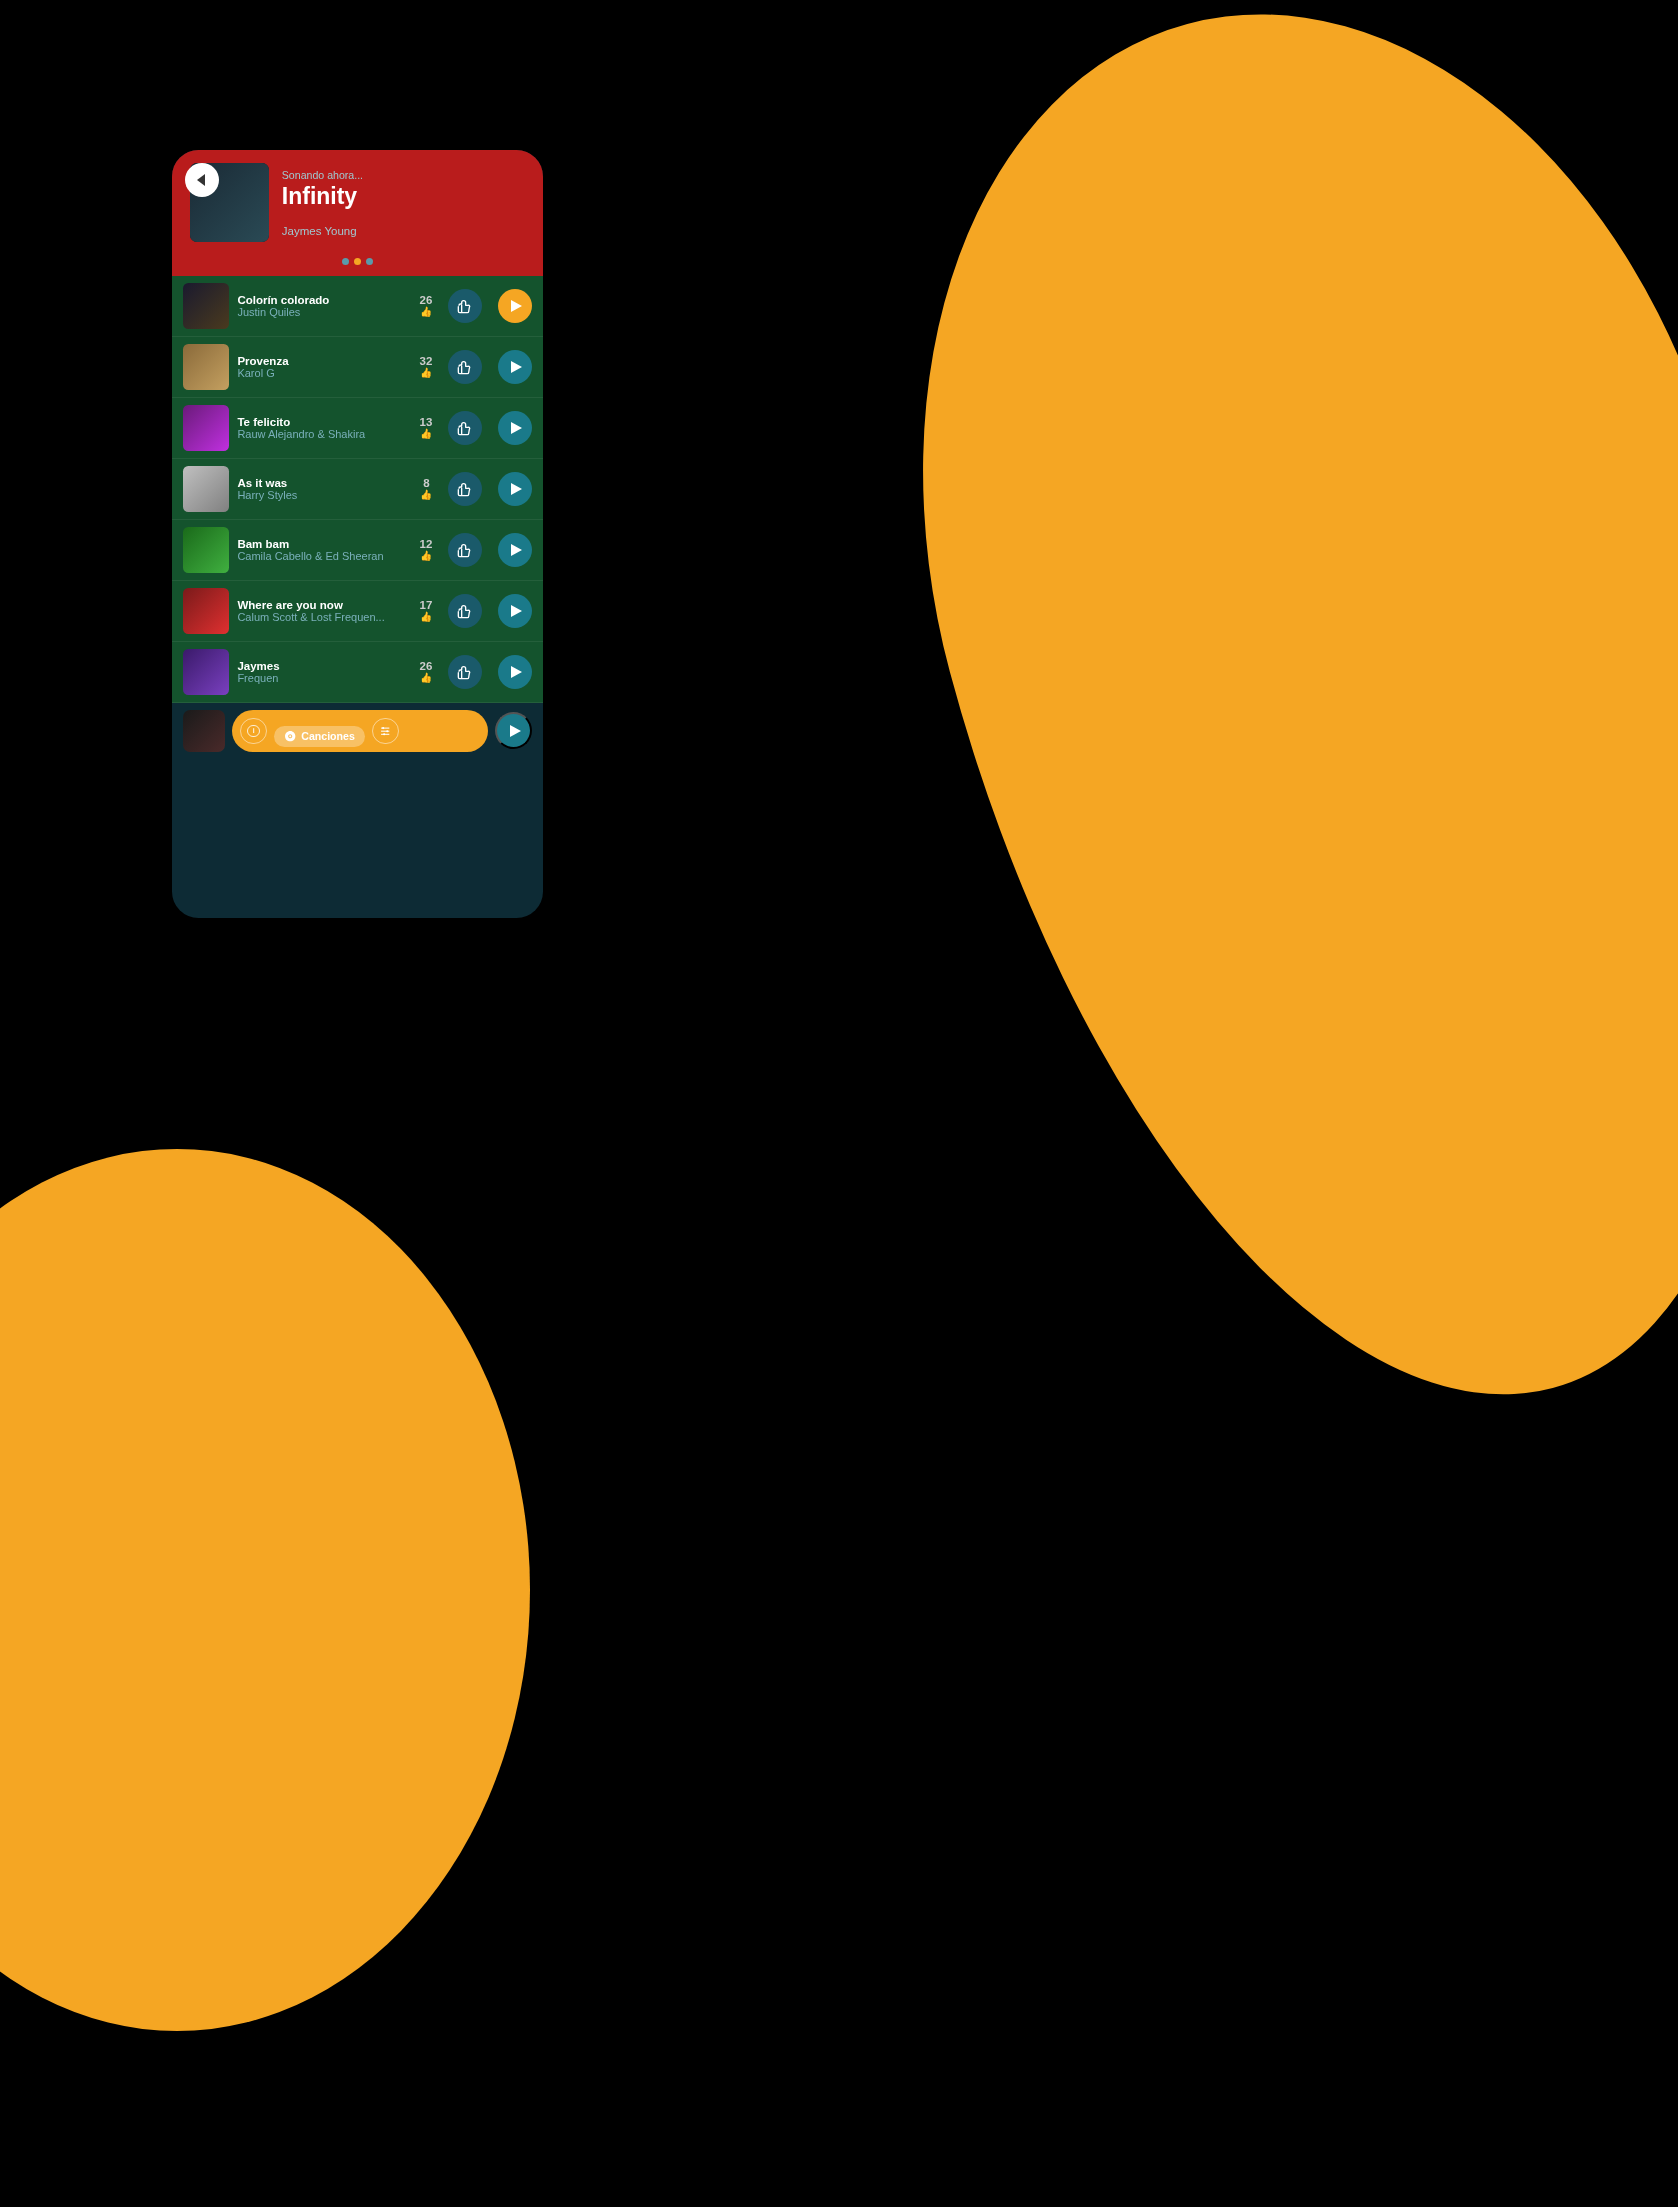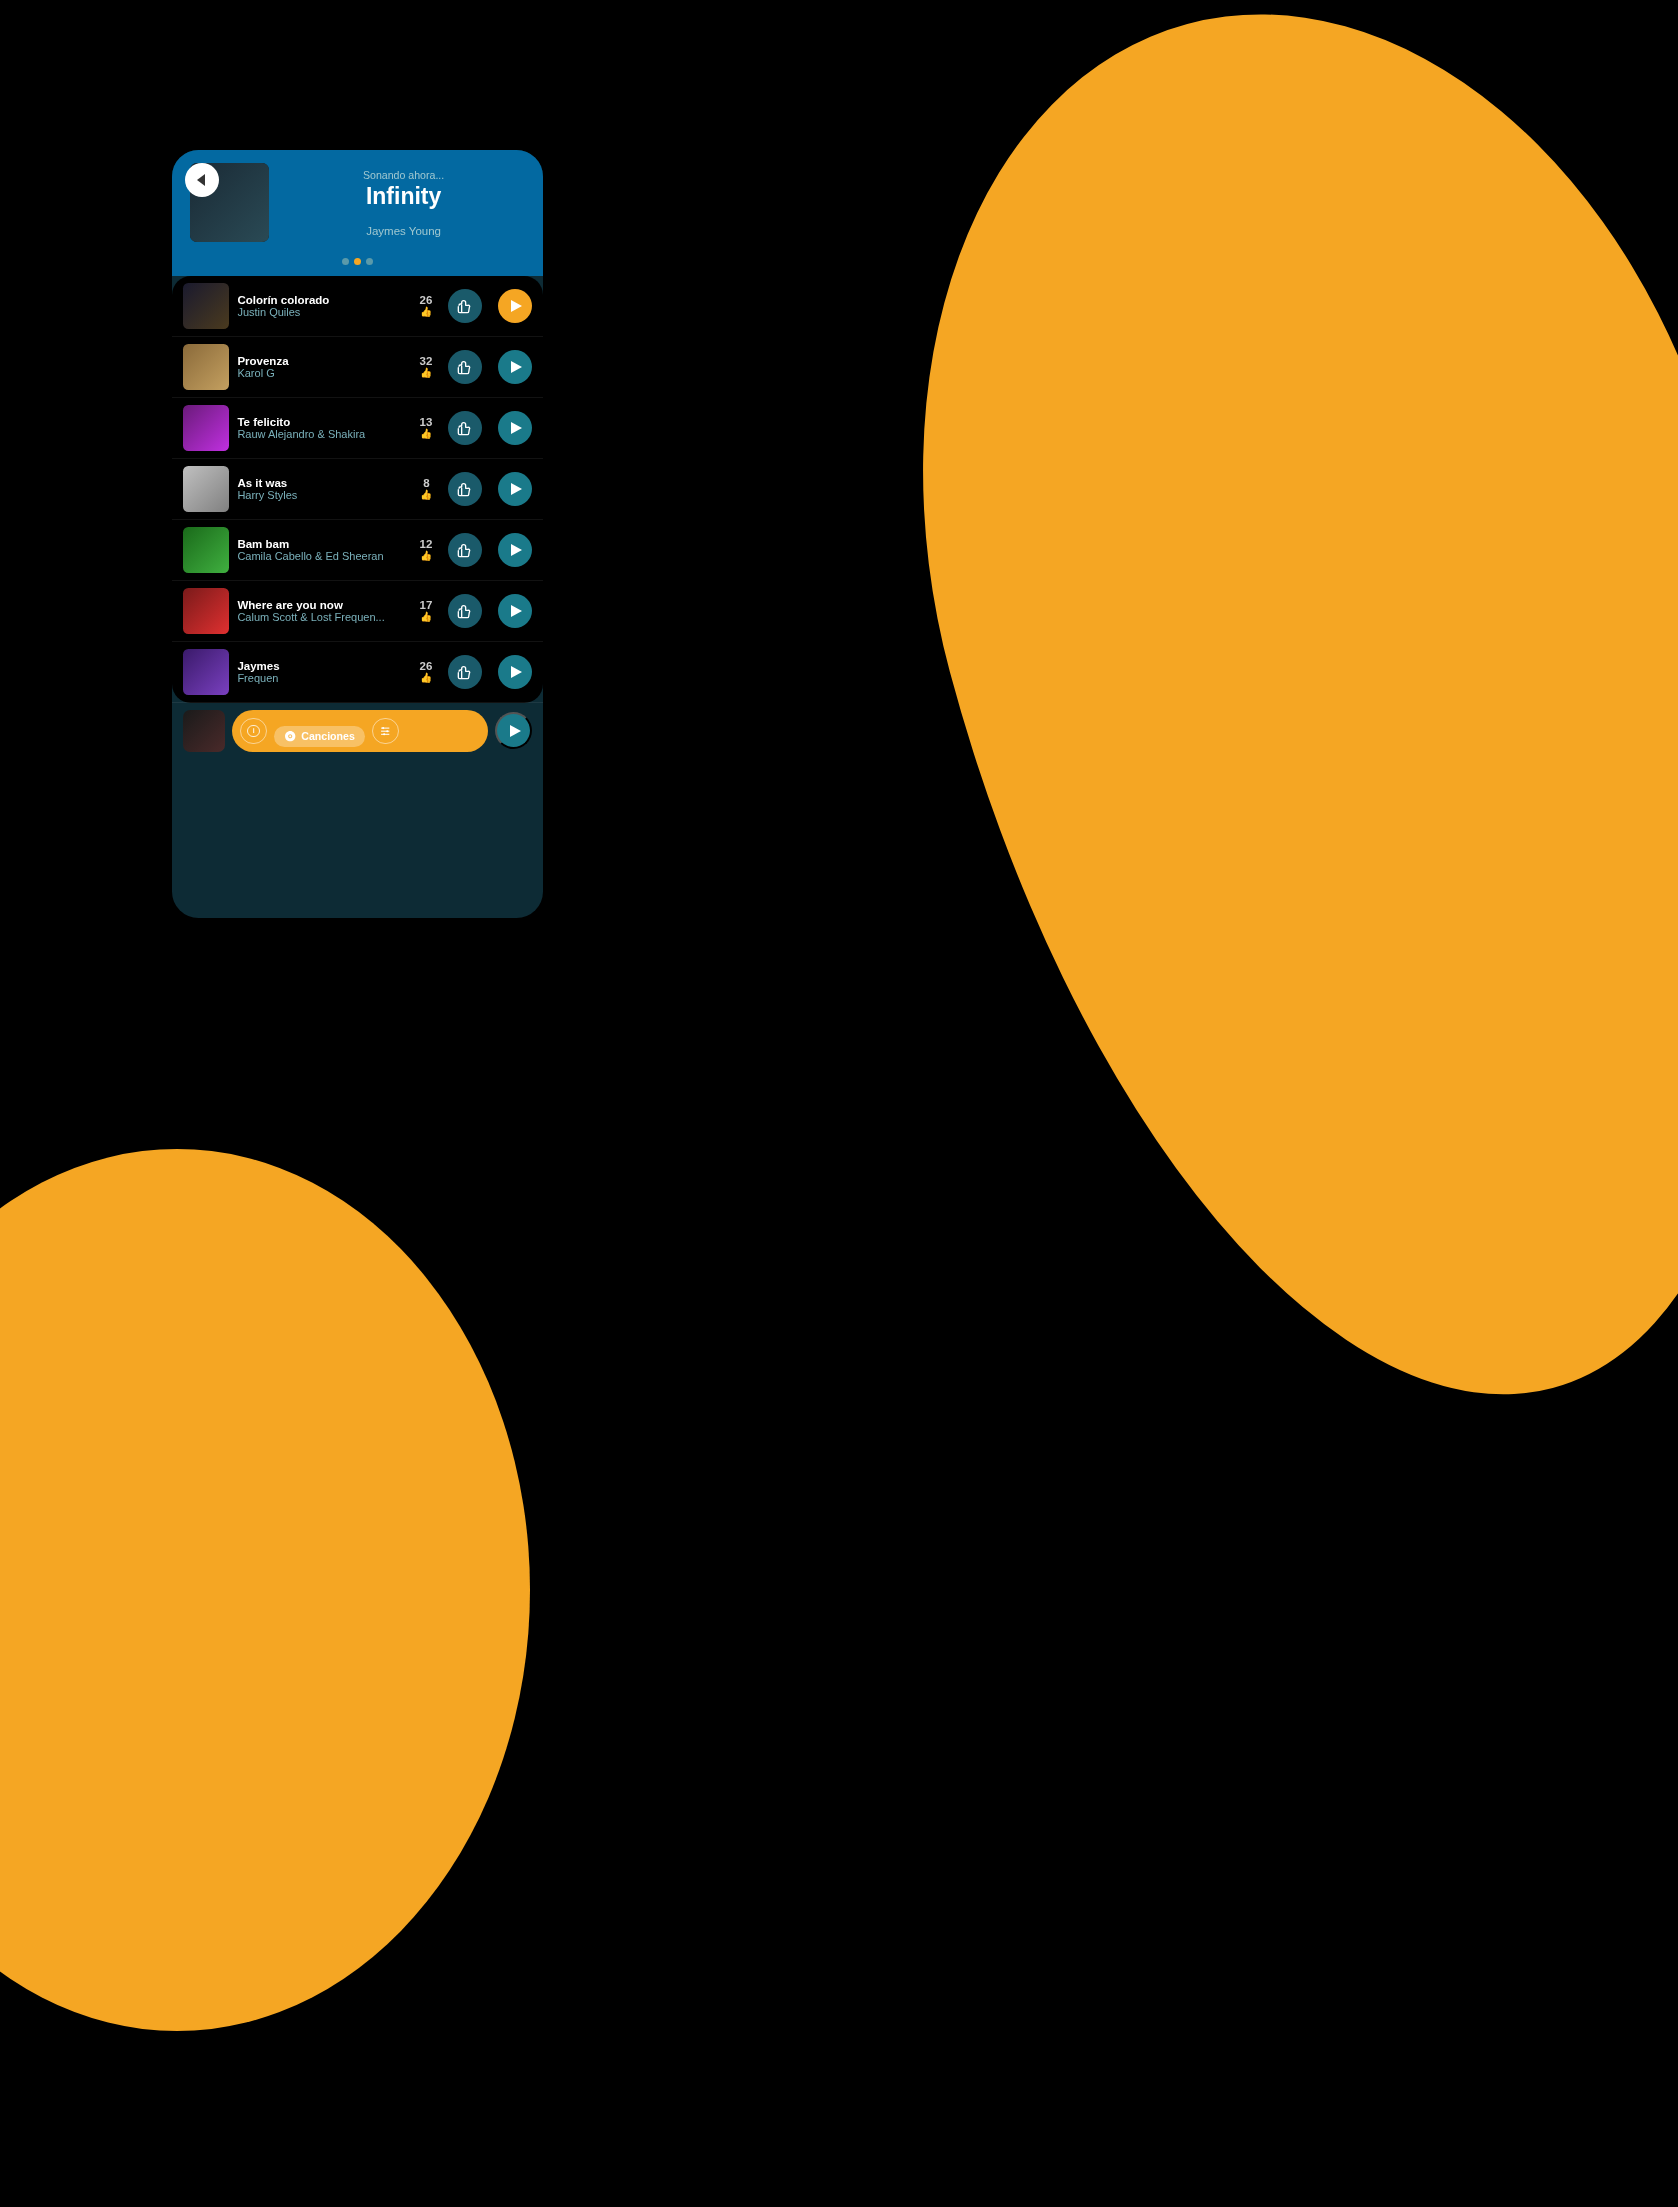--- a/index.html
+++ b/index.html
@@ -45,24 +45,23 @@
       height: 768px;
       background: #0d2b35;
       border-radius: 26.5px;
       overflow: hidden;
       z-index: 10;
       box-shadow: 0 17.6px 53px rgba(0,0,0,0.5);
     }
 
     
     .header {
-      background: #0369a1;
+      background: #b91c1c;
       padding: 0;
       position: relative;
-      text-align: center;
     }
 
     .back-btn {
       position: absolute;
       top: 13.2px;
       left: 13.2px;
       width: 34px;
       height: 34px;
       background: #fff;
       border-radius: 50%;
@@ -154,23 +153,22 @@
       border-radius: 50%;
       background: #5a9aaa;
     }
 
     .dot.active {
       background: #F5A623;
     }
 
     
     .song-list {
-      background: #000000;
+      background: #14532d;
       flex: 1;
-      border-radius: 19px;
     }
 
     .song-item {
       display: flex;
       align-items: center;
       padding: 7px 10.6px;
       border-bottom: 0.9px solid rgba(255,255,255,0.07);
       gap: 8.8px;
     }
 

